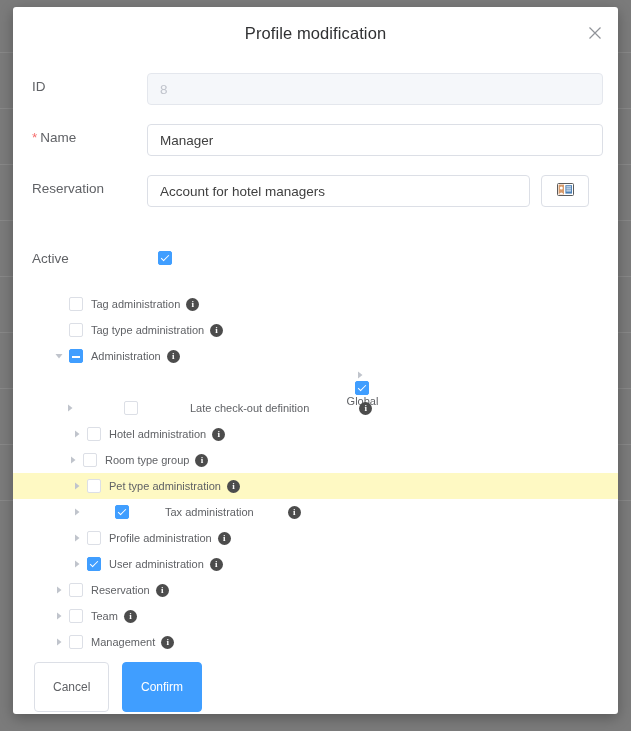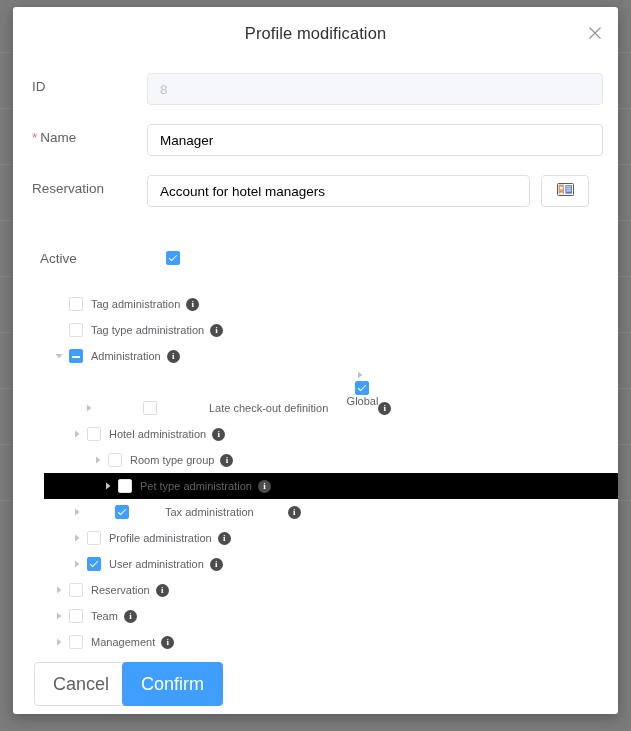--- a/index.html
+++ b/index.html
@@ -90,21 +90,21 @@
     font-size: 13.5px;
   }
   .field {
     position: absolute;
     top: 0;
     height: 32px;
     border: 1px solid #dcdfe6;
     border-radius: 4px;
     background: #fff;
     font-size: 13.5px;
-    color: #000000;
+    color: #404040;
     padding: 0 12px;
     line-height: 30px;
     font-family: "Liberation Sans", sans-serif;
     outline: none;
   }
   .field.disabled {
     background: #f5f7fa;
     border-color: #e4e7ed;
     color: #c0c4cc;
     cursor: not-allowed;
@@ -119,21 +119,21 @@
     background: #fff;
     display: flex;
     align-items: center;
     justify-content: center;
     cursor: pointer;
   }
 
   
   .active-row {
     position: absolute;
-    left: 8px;
+    left: 0;
     top: 240px;
     width: 605px;
     height: 26px;
   }
   .active-label {
     position: absolute;
     left: 19px;
     top: 4px;
     font-size: 13.5px;
     color: #606266;
@@ -190,21 +190,21 @@
     width: 605px;
   }
   .tree-node {
     position: relative;
     height: 26px;
     display: flex;
     align-items: center;
     cursor: pointer;
     white-space: nowrap;
   }
-  .tree-node.hover { background: #000000; margin-left: 31px; }
+  .tree-node.hover { background: #fef9c3; }
   .tree-arrow {
     width: 12px;
     height: 12px;
     flex: 0 0 auto;
     display: flex;
     align-items: center;
     justify-content: center;
     color: #c0c4cc;
     margin-right: 4px;
   }
@@ -238,23 +238,23 @@
   #footer {
     position: absolute;
     left: 0;
     top: 655px;
     width: 605px;
     height: 50px;
   }
   .btn {
     position: absolute;
     top: 0;
-    height: 44px;
+    height: 50px;
     border-radius: 4px;
-    font-size: 18px;
+    font-size: 12px;
     font-family: "Liberation Sans", sans-serif;
     cursor: pointer;
     padding: 0 18px;
     line-height: 32px;
   }
   .btn-default {
     left: 21px;
     background: #fff;
     border: 1px solid #dcdfe6;
     color: #606266;
@@ -359,41 +359,41 @@
       </div>
       <div class="tree-node" style="padding-left: 92px; flex-direction: column;">
         <span class="tree-arrow">
           <svg width="8" height="8" viewBox="0 0 8 8">
             <path d="M2 0.5 L6.5 4 L2 7.5 Z" fill="currentColor"></path>
           </svg>
         </span>
         <span class="cbx checked"></span>
         <span class="node-label">Global</span>
       </div>
-      <div class="tree-node" style="padding-left: 70px; gap: 44px;">
+      <div class="tree-node" style="padding-left: 51px; gap: 44px;">
         <span class="tree-arrow">
           <svg width="8" height="8" viewBox="0 0 8 8">
             <path d="M2 0.5 L6.5 4 L2 7.5 Z" fill="currentColor"></path>
           </svg>
         </span>
         <span class="cbx"></span>
         <span class="node-label">Late check-out definition</span>
         <span class="info-icon">i</span>
       </div>
       <div class="tree-node" style="padding-left: 58px; text-align: center;">
         <span class="tree-arrow">
           <svg width="8" height="8" viewBox="0 0 8 8">
             <path d="M2 0.5 L6.5 4 L2 7.5 Z" fill="currentColor"></path>
           </svg>
         </span>
         <span class="cbx"></span>
         <span class="node-label">Hotel administration</span>
         <span class="info-icon">i</span>
       </div>
-      <div class="tree-node" style="padding-left: 79px; text-align: center;">
+      <div class="tree-node" style="padding-left: 54px; text-align: center;">
         <span class="tree-arrow">
           <svg width="8" height="8" viewBox="0 0 8 8">
             <path d="M2 0.5 L6.5 4 L2 7.5 Z" fill="currentColor"></path>
           </svg>
         </span>
         <span class="cbx"></span>
         <span class="node-label">Room type group</span>
         <span class="info-icon">i</span>
       </div>
       <div class="tree-node hover" style="padding-left: 58px;">

